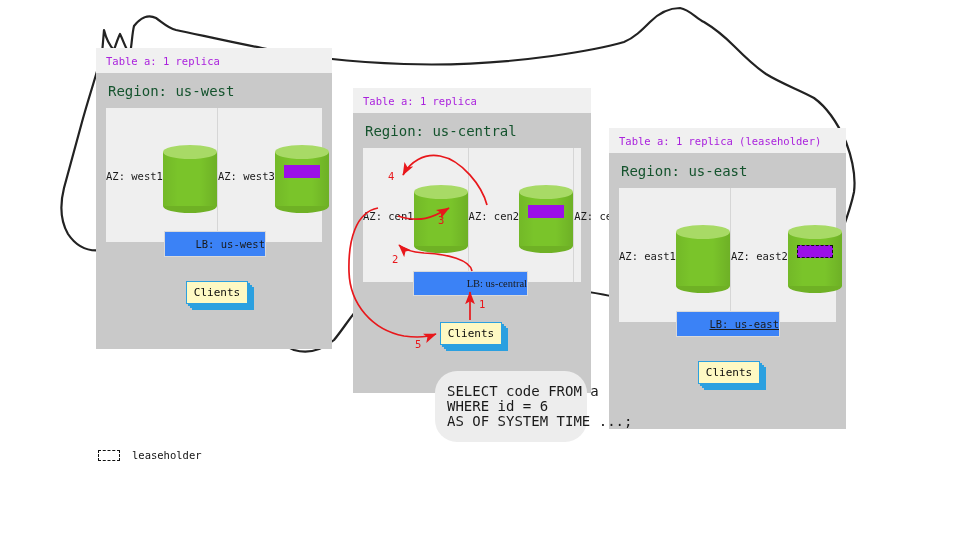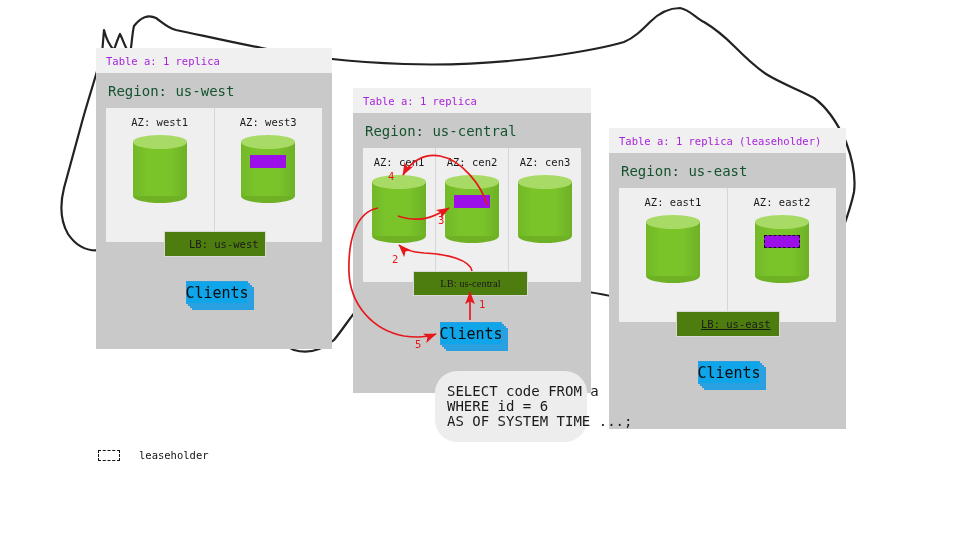--- a/index.html
+++ b/index.html
@@ -19,21 +19,21 @@
     background:#f0f0f0; color:#aa22dd; font-size:10.5px;
     padding:7px 10px 6px 10px; letter-spacing:0px; white-space:nowrap;
   }
   .panel-body { background:#c9c9c9; padding:0; }
   .region-title {
     color:#14532d; font-size:14px; padding:10px 12px 9px 12px; white-space:nowrap;
   }
   .az-row { background:#efefef; display:flex; margin:0 10px; }
   .az-cell {
     flex:1; border-right:1px solid #d6d6d6; padding:8px 0 0 0;
-    display:flex; flex-direction:column; align-items:center;
+    display:flex; flex-direction:row; align-items:center;
   }
   .az-cell:last-child { border-right:none; }
   .az-label { font-size:10.5px; color:#1a1a1a; white-space:nowrap; margin-bottom:7px; }
 
   
   .cyl { position:relative; width:54px; height:68px; }
   .cyl .body {
     position:absolute; left:0; top:7px; width:54px; height:54px;
     background:#7ac42a;
   }
@@ -50,43 +50,43 @@
     background:linear-gradient(to right,rgba(0,0,0,0.06) 0%,rgba(0,0,0,0) 28%,rgba(0,0,0,0) 68%,rgba(0,0,0,0.10) 100%);
   }
   .replica {
     position:absolute; left:9px; top:20px; width:36px; height:13px;
     background:#9b0fe8; z-index:4;
   }
   .replica.lease { border:1.6px dashed #111111; }
 
   
   .lb-box {
-    background:#4d7c0f; border:1px solid #d9d9d9; font-size:10.5px; color:#1a1a1a;
-    padding:6px 24px; white-space:nowrap; text-align:center;
+    background:#3b82f6; border:1px solid #d9d9d9; font-size:10.5px; color:#1a1a1a;
+    padding:6px 0; white-space:nowrap; text-align:right;
     position:absolute; z-index:5;
   }
   
   .clients { position:absolute; z-index:5; width:62px; height:23px; }
   .clients .sheet { position:absolute; background:#2ba0e0; border:1px solid #2ba0e0; }
   .clients .s3 { left:6px; top:6px; width:62px; height:23px; background:#2ba0e0; }
   .clients .s2 { left:4px; top:4px; width:62px; height:23px; background:#2ba0e0; }
   .clients .s1 { left:2px; top:2px; width:62px; height:23px; background:#2ba0e0; }
   .clients .s0 {
-    left:0; top:0; width:62px; height:23px; background:#0ea5e9;
+    left:0; top:0; width:62px; height:23px; background:#fef9c3;
     display:flex; align-items:center; justify-content:center;
-    font-size:15px; color:#0a0a0a;
+    font-size:11px; color:#0a0a0a;
   }
 
   
   .sql-note {
     position:absolute; z-index:5; background:#ededed; color:#1a1a1a;
     font-size:14px; line-height:15px; padding:13px 12px; white-space:pre;border-radius:22px;
   }
   
-  .legend { position:absolute; z-index:5; display:flex; align-items:center; gap:19px; }
+  .legend { position:absolute; z-index:5; display:flex; align-items:center; gap:12px; }
   .legend .swatch { width:22px; height:11px; border:1.6px dashed #111; background:transparent; }
   .legend .txt { font-size:10.5px; color:#111; }
 
   
   #arrows { position:absolute; left:0; top:0; width:960px; height:540px; z-index:6; pointer-events:none; }
   .arrow-num { font-size:10.5px; fill:#e8171b; font-family:"DejaVu Sans Mono","Liberation Mono",monospace; }
 </style>
 </head>
 <body>
 

